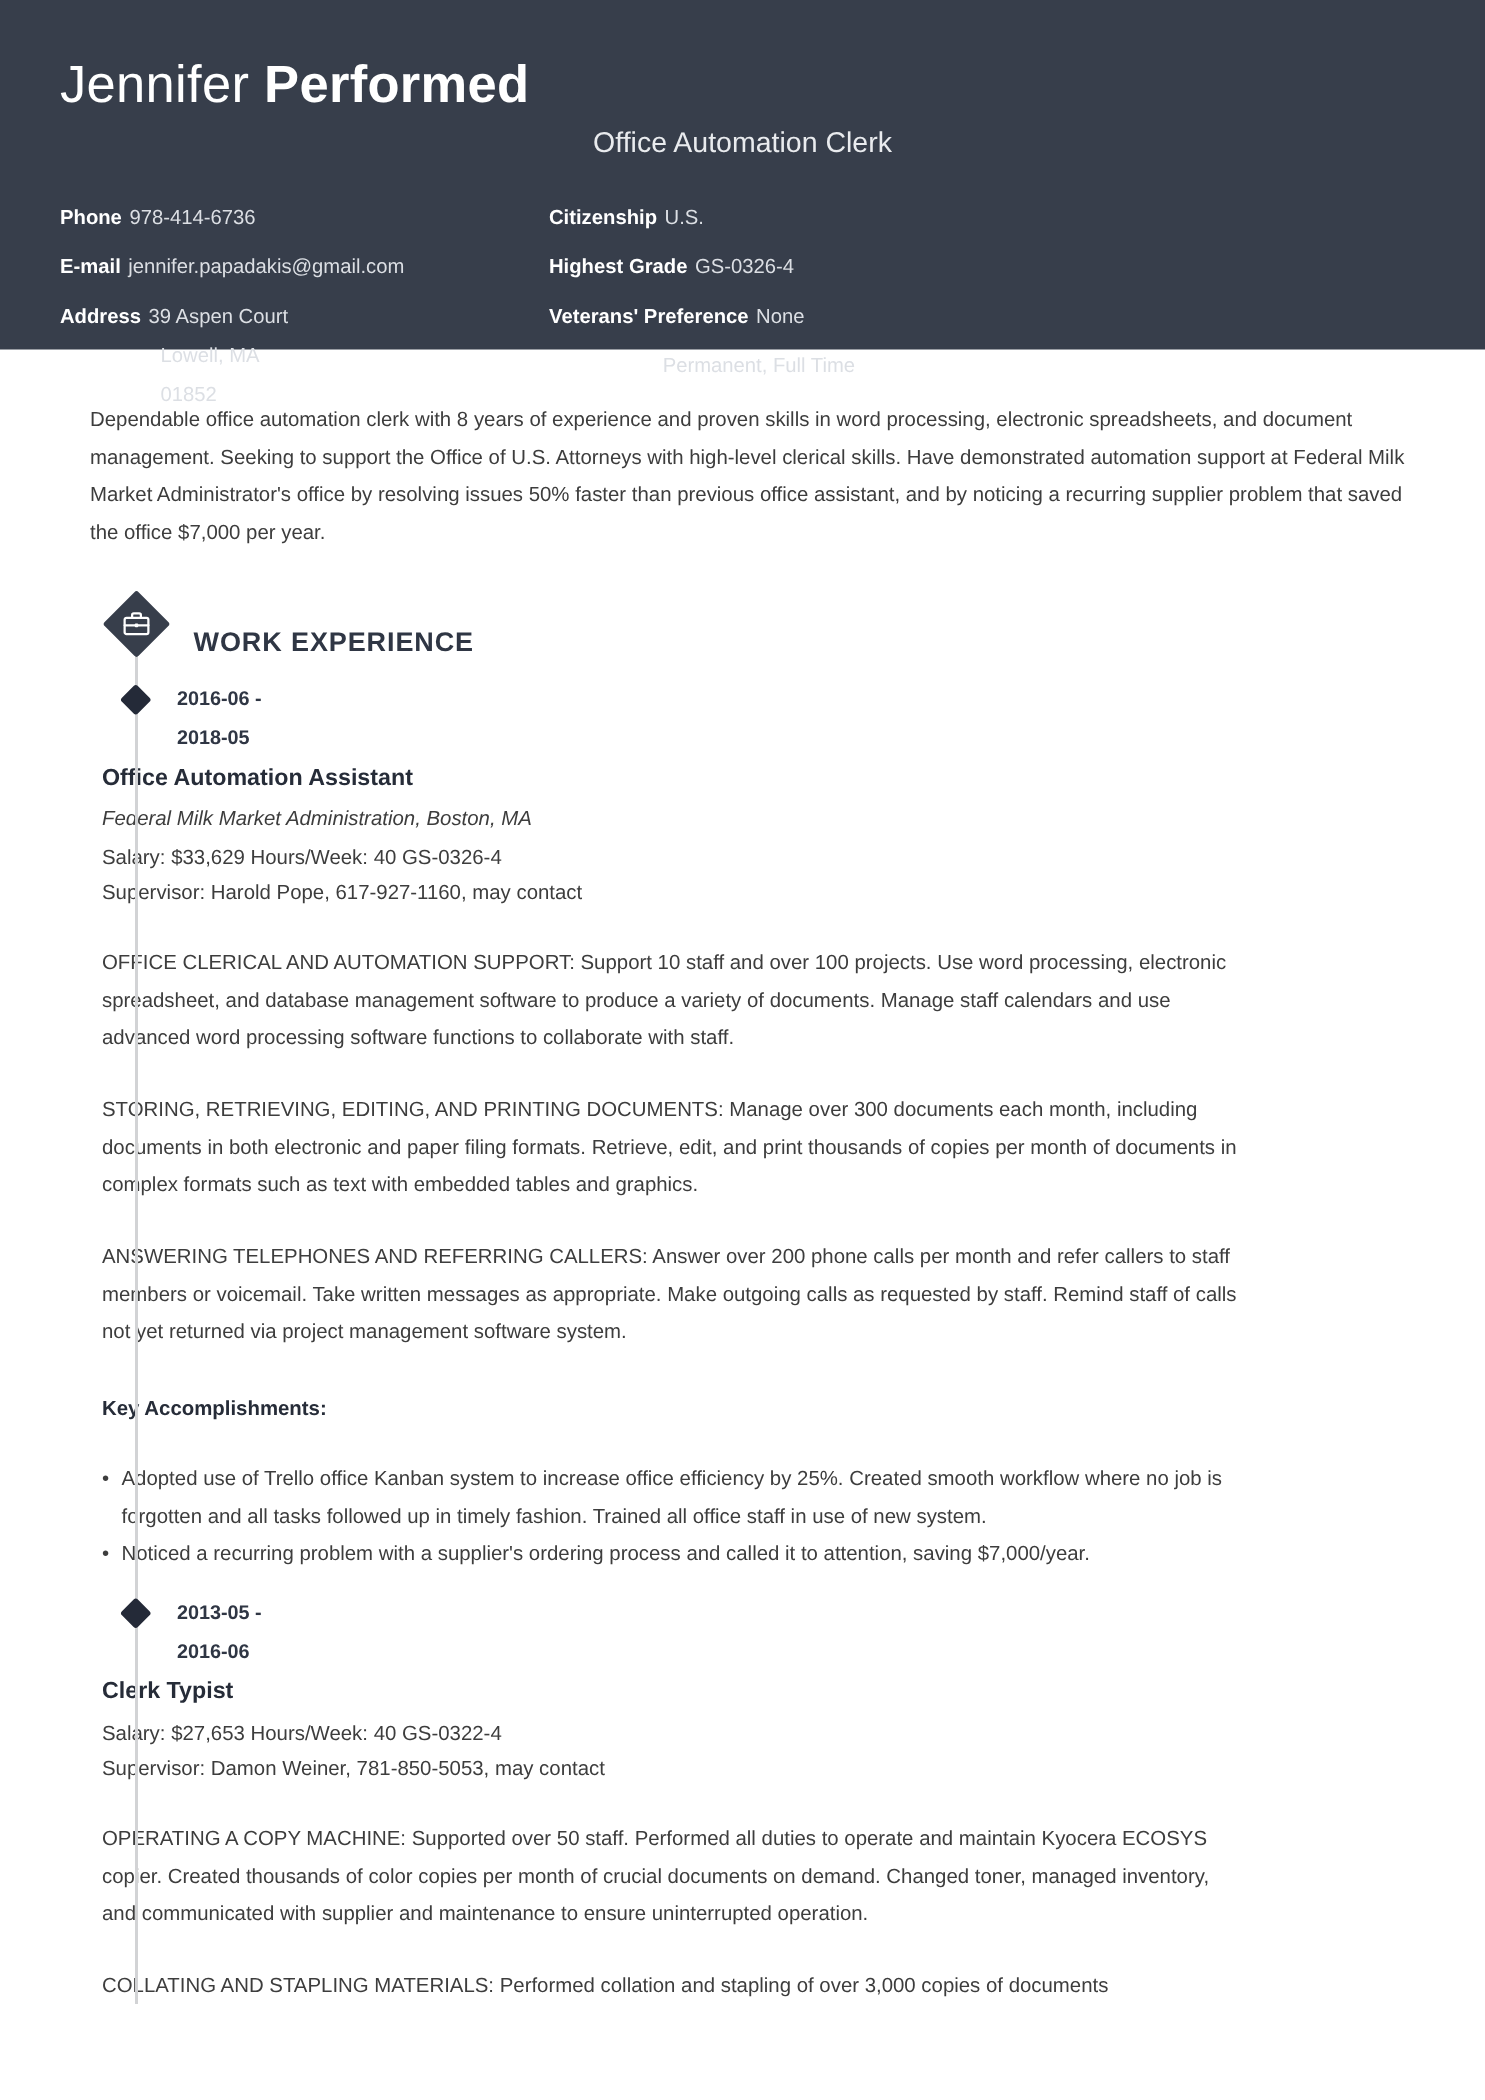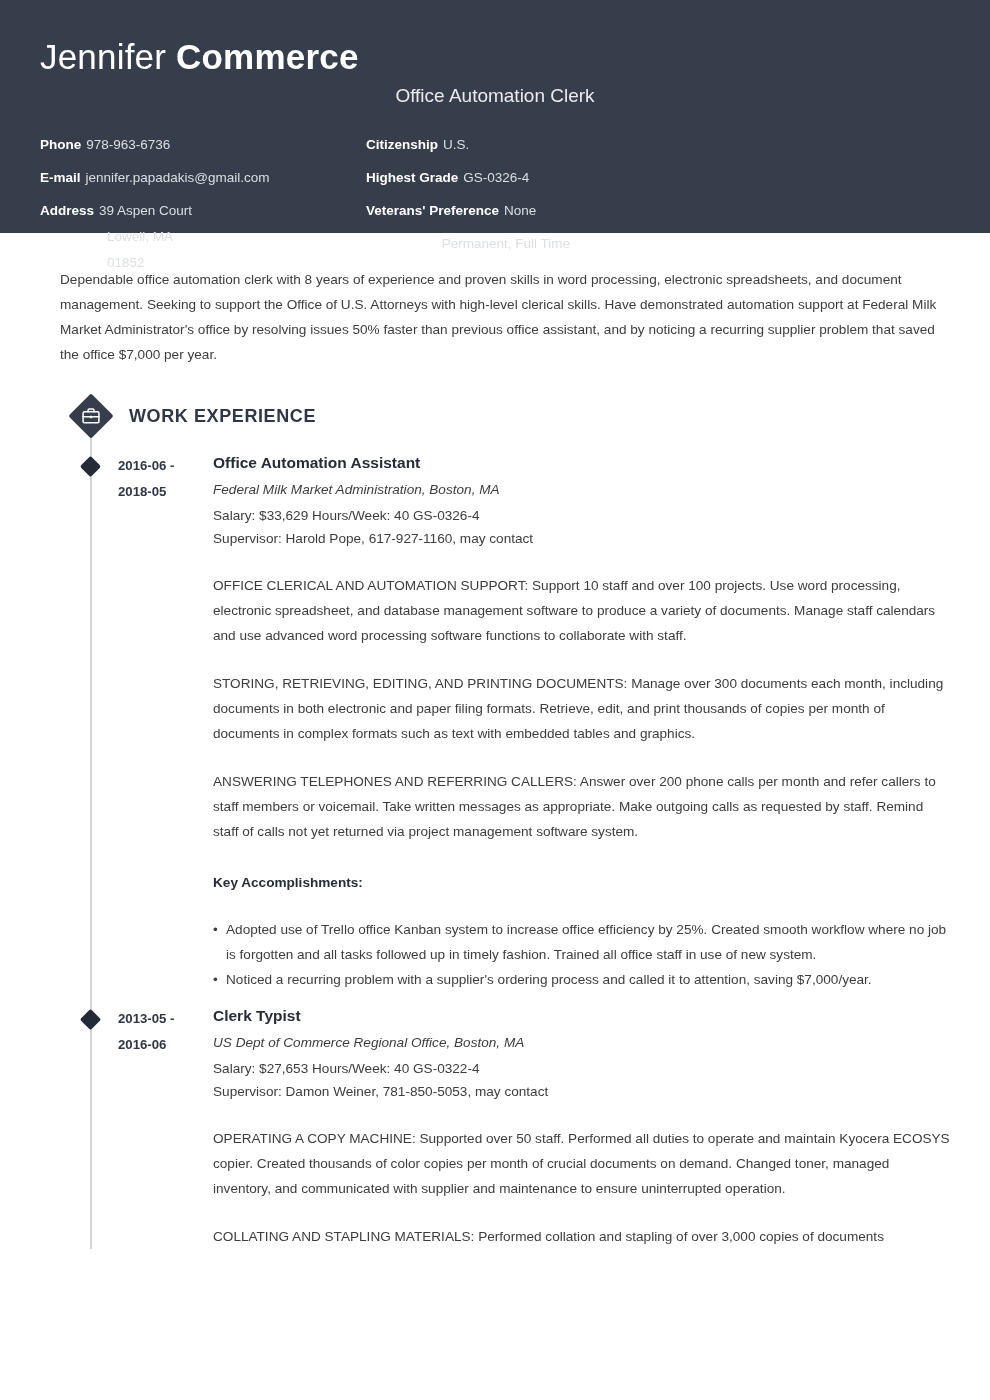--- a/index.html
+++ b/index.html
@@ -97,21 +97,21 @@
     max-width: 900px;
     text-align: left;
   }
 
   
   .section {
     position: relative;
   }
   .section-head {
     display: flex;
-    align-items: center;
+    align-items: flex-end;
     height: 46px;
     margin-left: 8px;
     position: relative;
     z-index: 3;
   }
   .diamond-badge {
     position: relative;
     width: 46px;
     height: 46px;
     flex: 0 0 auto;
@@ -153,20 +153,21 @@
     top: -16px;
     bottom: 0;
     width: 2px;
     background: #d2d3d5;
     z-index: 1;
   }
   .entry {
     position: relative;
     display: flex;
     margin-bottom: 4px;
+    flex-direction: column;
   }
   .entry-dot {
     position: absolute;
     left: 15px;
     top: 10px;
     width: 15px;
     height: 15px;
     background: #242a38;
     transform: rotate(45deg);
     border-radius: 2px;
@@ -246,29 +247,29 @@
   .entry.second { margin-top: 10px; }
 </style>
 </head>
 <body>
 
 <div class="page">
 
   <div class="header">
     <h1 class="name">
       <span>Jennifer</span>
-      <span class="last">Commerce</span>
+      <span class="last">Performed</span>
     </h1>
     <div class="job-title">Office Automation Clerk</div>
 
     <div class="contact-grid">
 
       <div class="contact-col">
         <div class="contact-row">
-          <span class="contact-label">Phone</span><span class="contact-value">978-963-6736</span>
+          <span class="contact-label">Phone</span><span class="contact-value">978-414-6736</span>
         </div>
         <div class="contact-row">
           <span class="contact-label">E-mail</span><span class="contact-value">jennifer.papadakis@gmail.com</span>
         </div>
         <div class="contact-row">
           <span class="contact-label">Address</span><span class="contact-value">39 Aspen Court</span>
           <span class="addr-extra">Lowell, MA</span>
           <span class="addr-extra">01852</span>
         </div>
       </div>
@@ -336,21 +337,20 @@
         </div>
 
         <div class="entry second">
           <div class="entry-dot"></div>
           <div class="entry-dates">
             <span>2013-05 -</span>
             <span>2016-06</span>
           </div>
           <div class="entry-body">
             <div class="entry-position">Clerk Typist</div>
-            <div class="entry-employer">US Dept of Commerce Regional Office, Boston, MA</div>
             <p class="entry-meta">Salary: $27,653  Hours/Week: 40  GS-0322-4</p>
             <p class="entry-meta">Supervisor: Damon Weiner, 781-850-5053, may contact</p>
             <p class="entry-para">OPERATING A COPY MACHINE: Supported over 50 staff. Performed all duties to operate and maintain Kyocera ECOSYS copier. Created thousands of color copies per month of crucial documents on demand. Changed toner, managed inventory, and communicated with supplier and maintenance to ensure uninterrupted operation.</p>
             <p class="entry-para">COLLATING AND STAPLING MATERIALS: Performed collation and stapling of over 3,000 copies of documents</p>
           </div>
         </div>
 
       </div>
     </div>
   </div>

